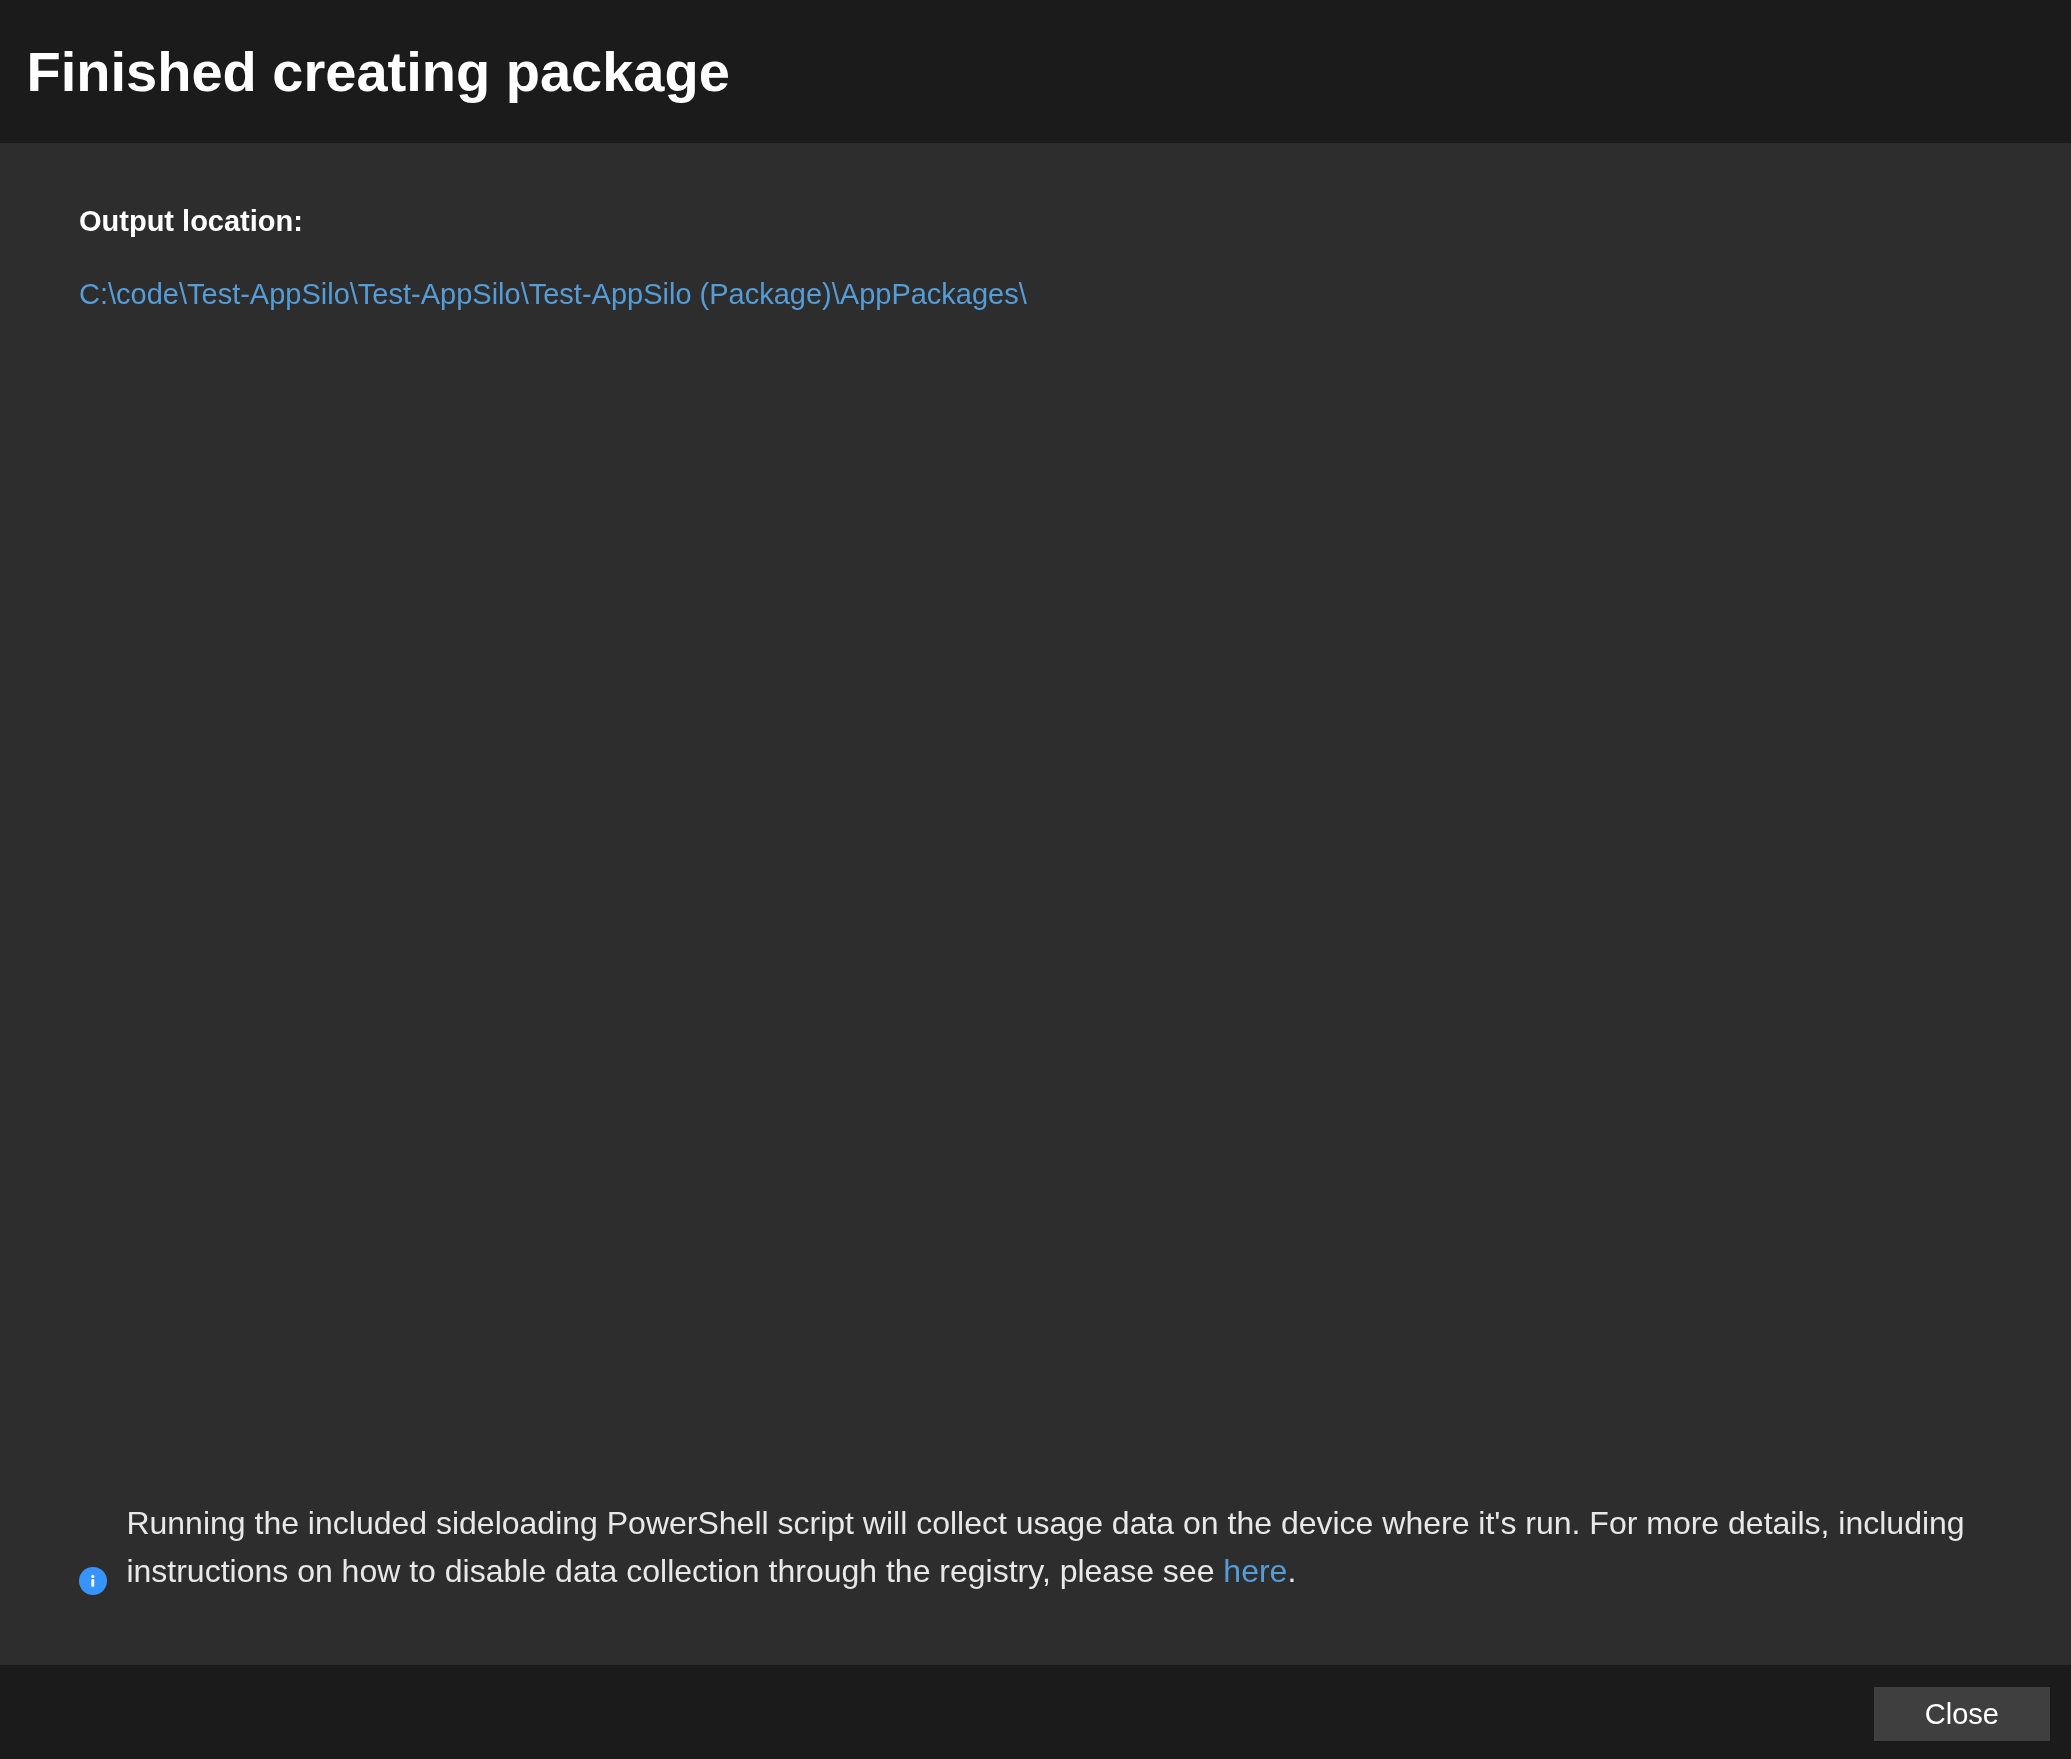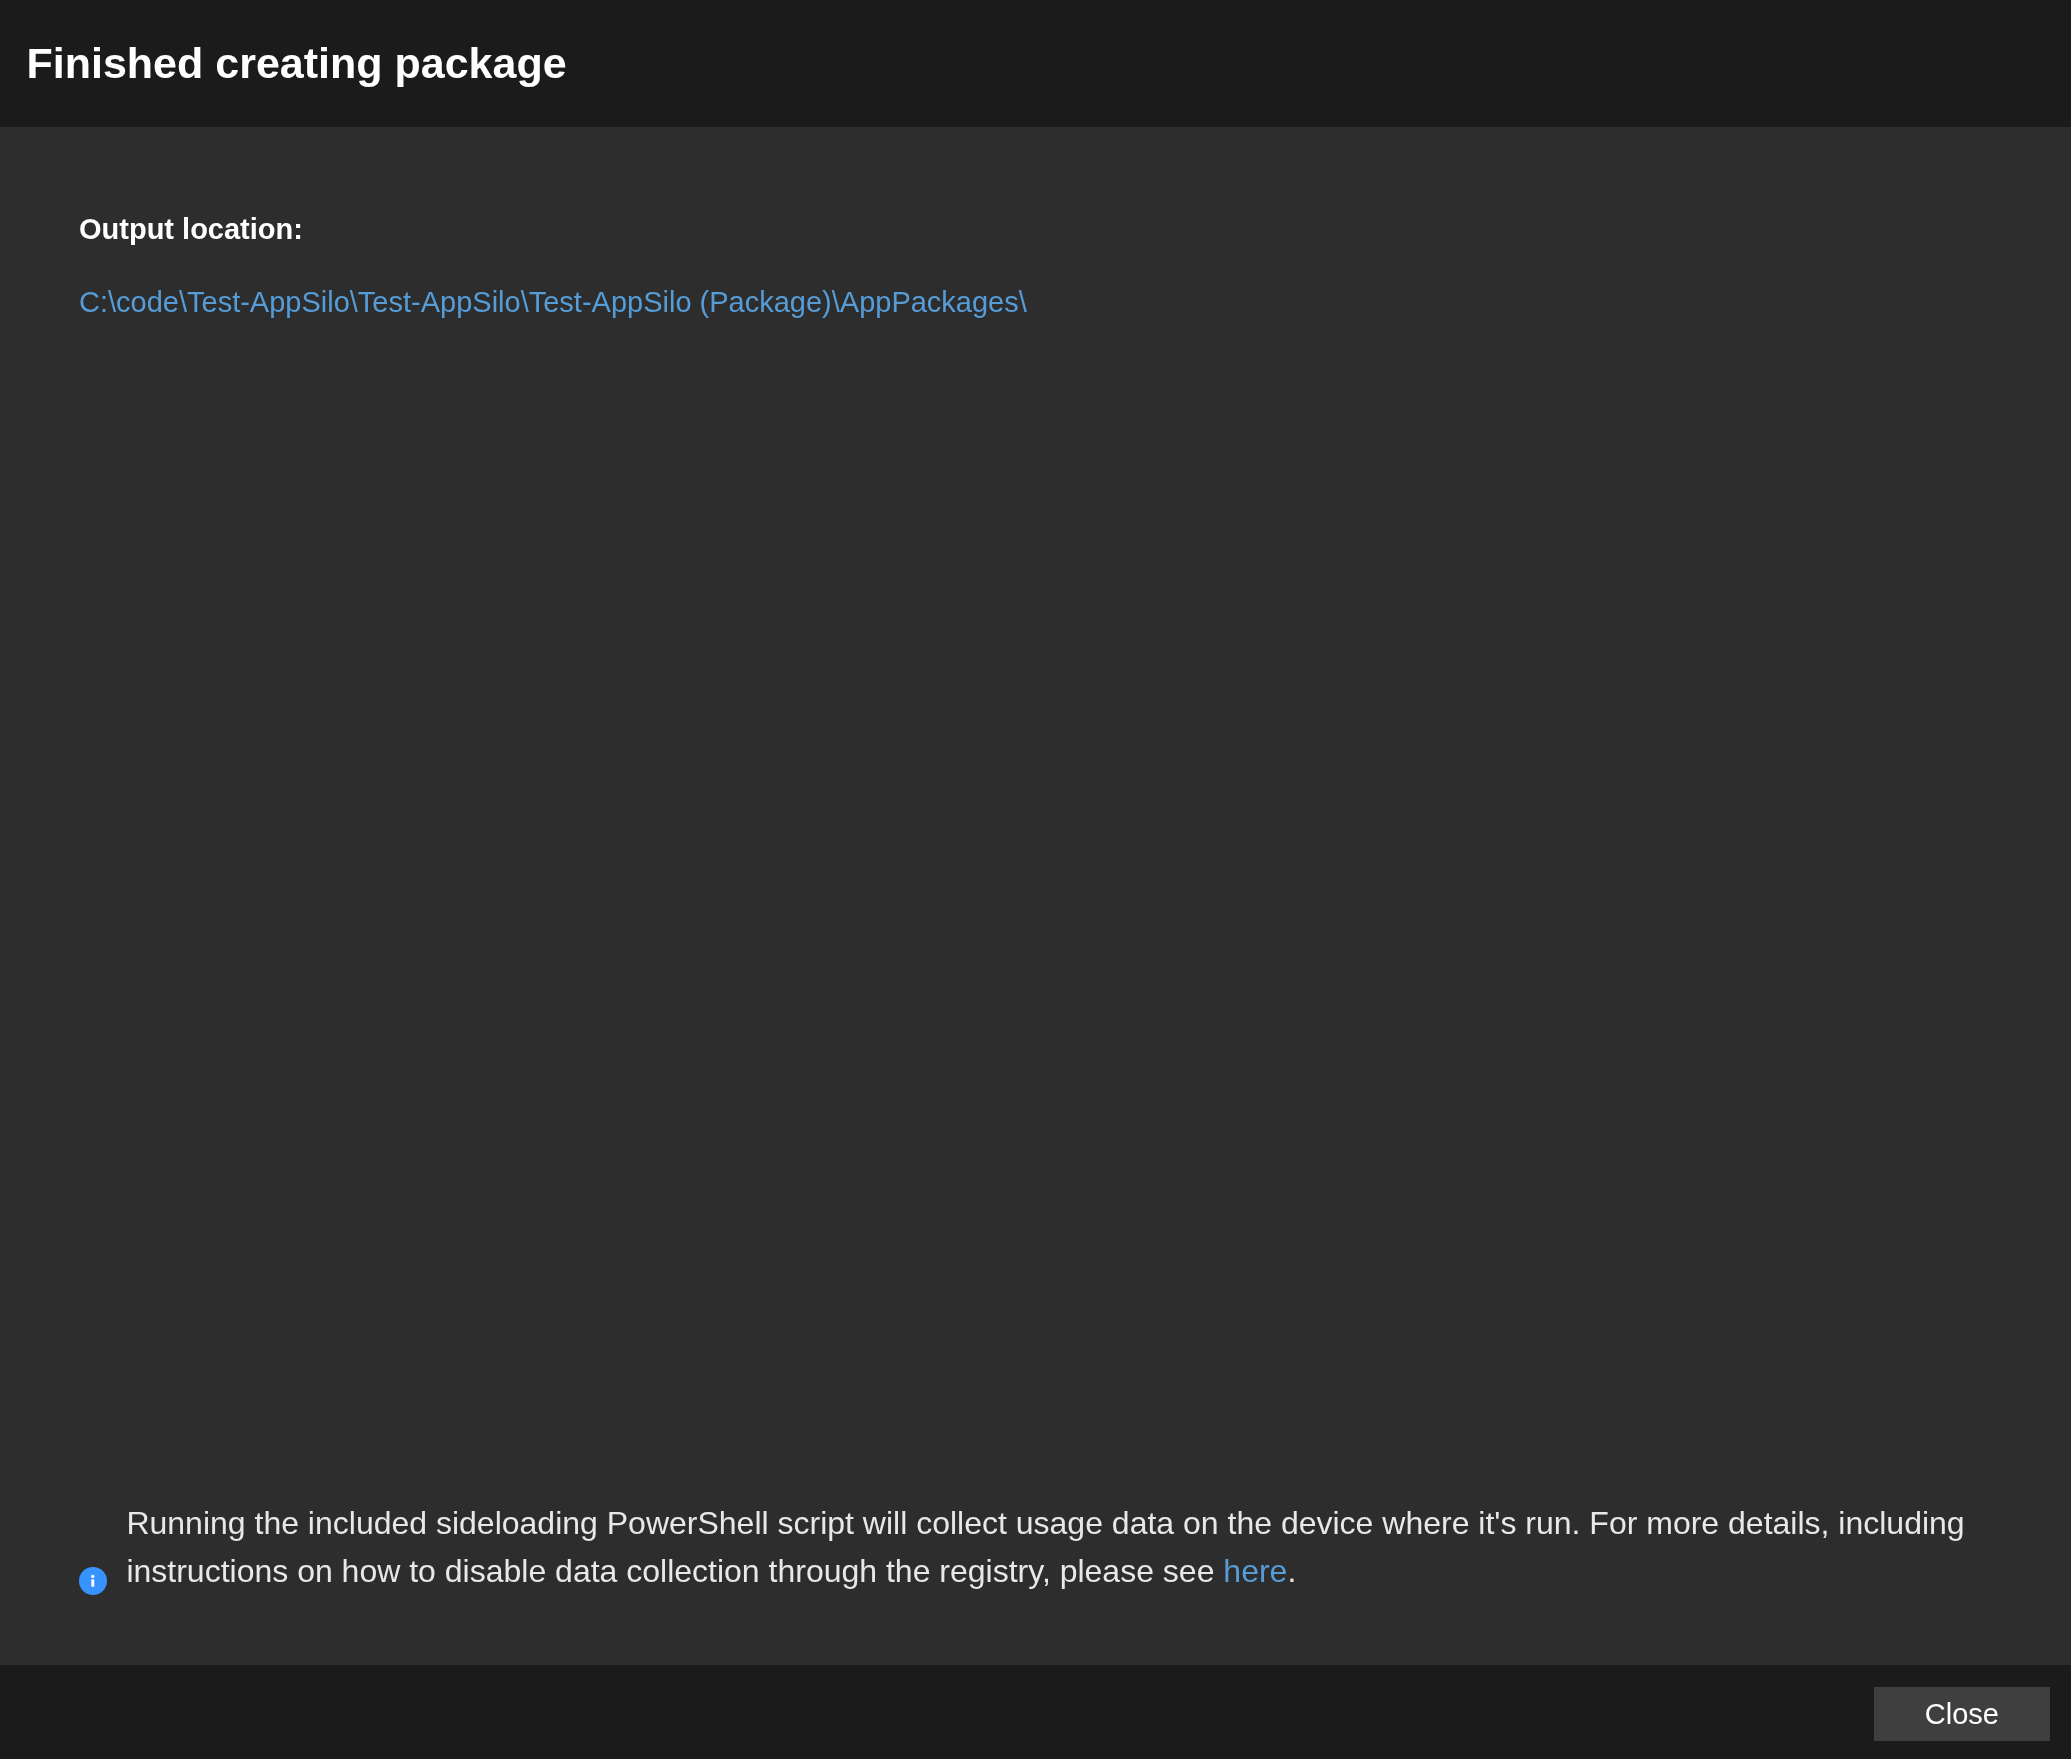--- a/index.html
+++ b/index.html
@@ -56,29 +56,29 @@
     height: 21px;
     stroke: #6a6a6a;
     stroke-width: 1.2;
   }
   
   .header-banner {
     background: #1b1b1b;
     padding: 39px 26.5px 39px 26.5px;
   }
   .header-banner h1 {
-    font-size: 43px;
+    font-size: 56px;
     font-weight: 700;
     color: #ffffff;
   }
   
   .content {
     flex: 1;
     background: #2d2d2d;
-    padding: 86px 79px 35px 79px;
+    padding: 62px 79px 35px 79px;
     display: flex;
     flex-direction: column;
     position: relative;
   }
   .output-label {
     font-size: 29px;
     font-weight: 700;
     color: #ffffff;
     margin-bottom: 12.4px;
   }

